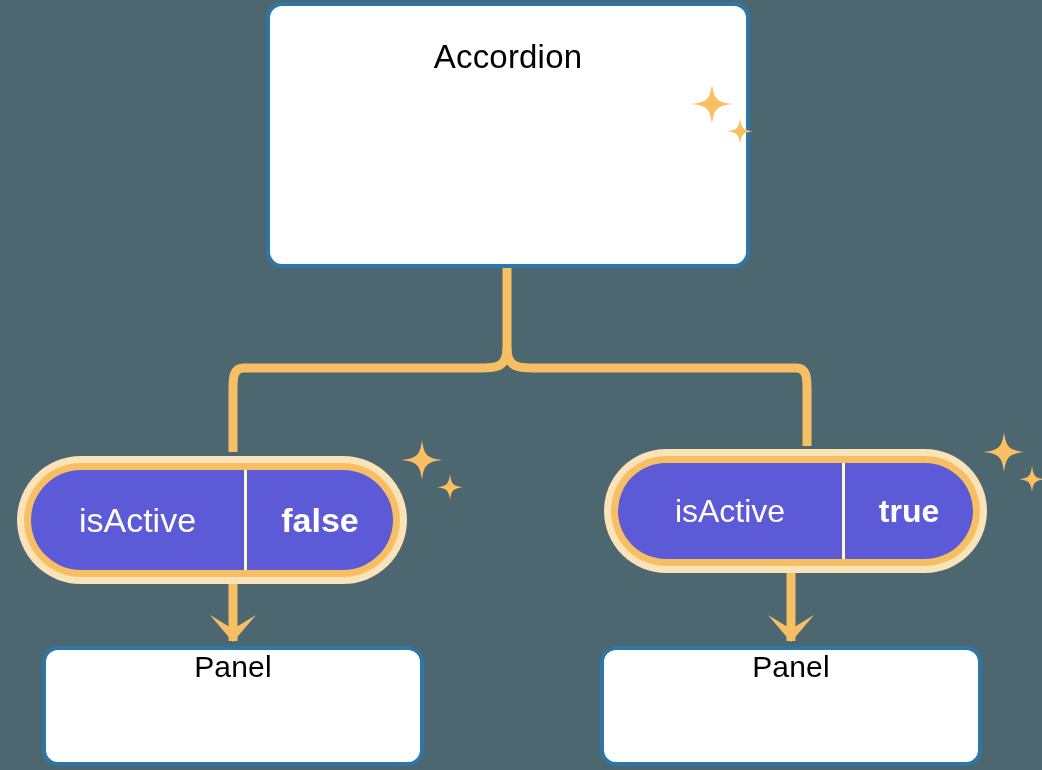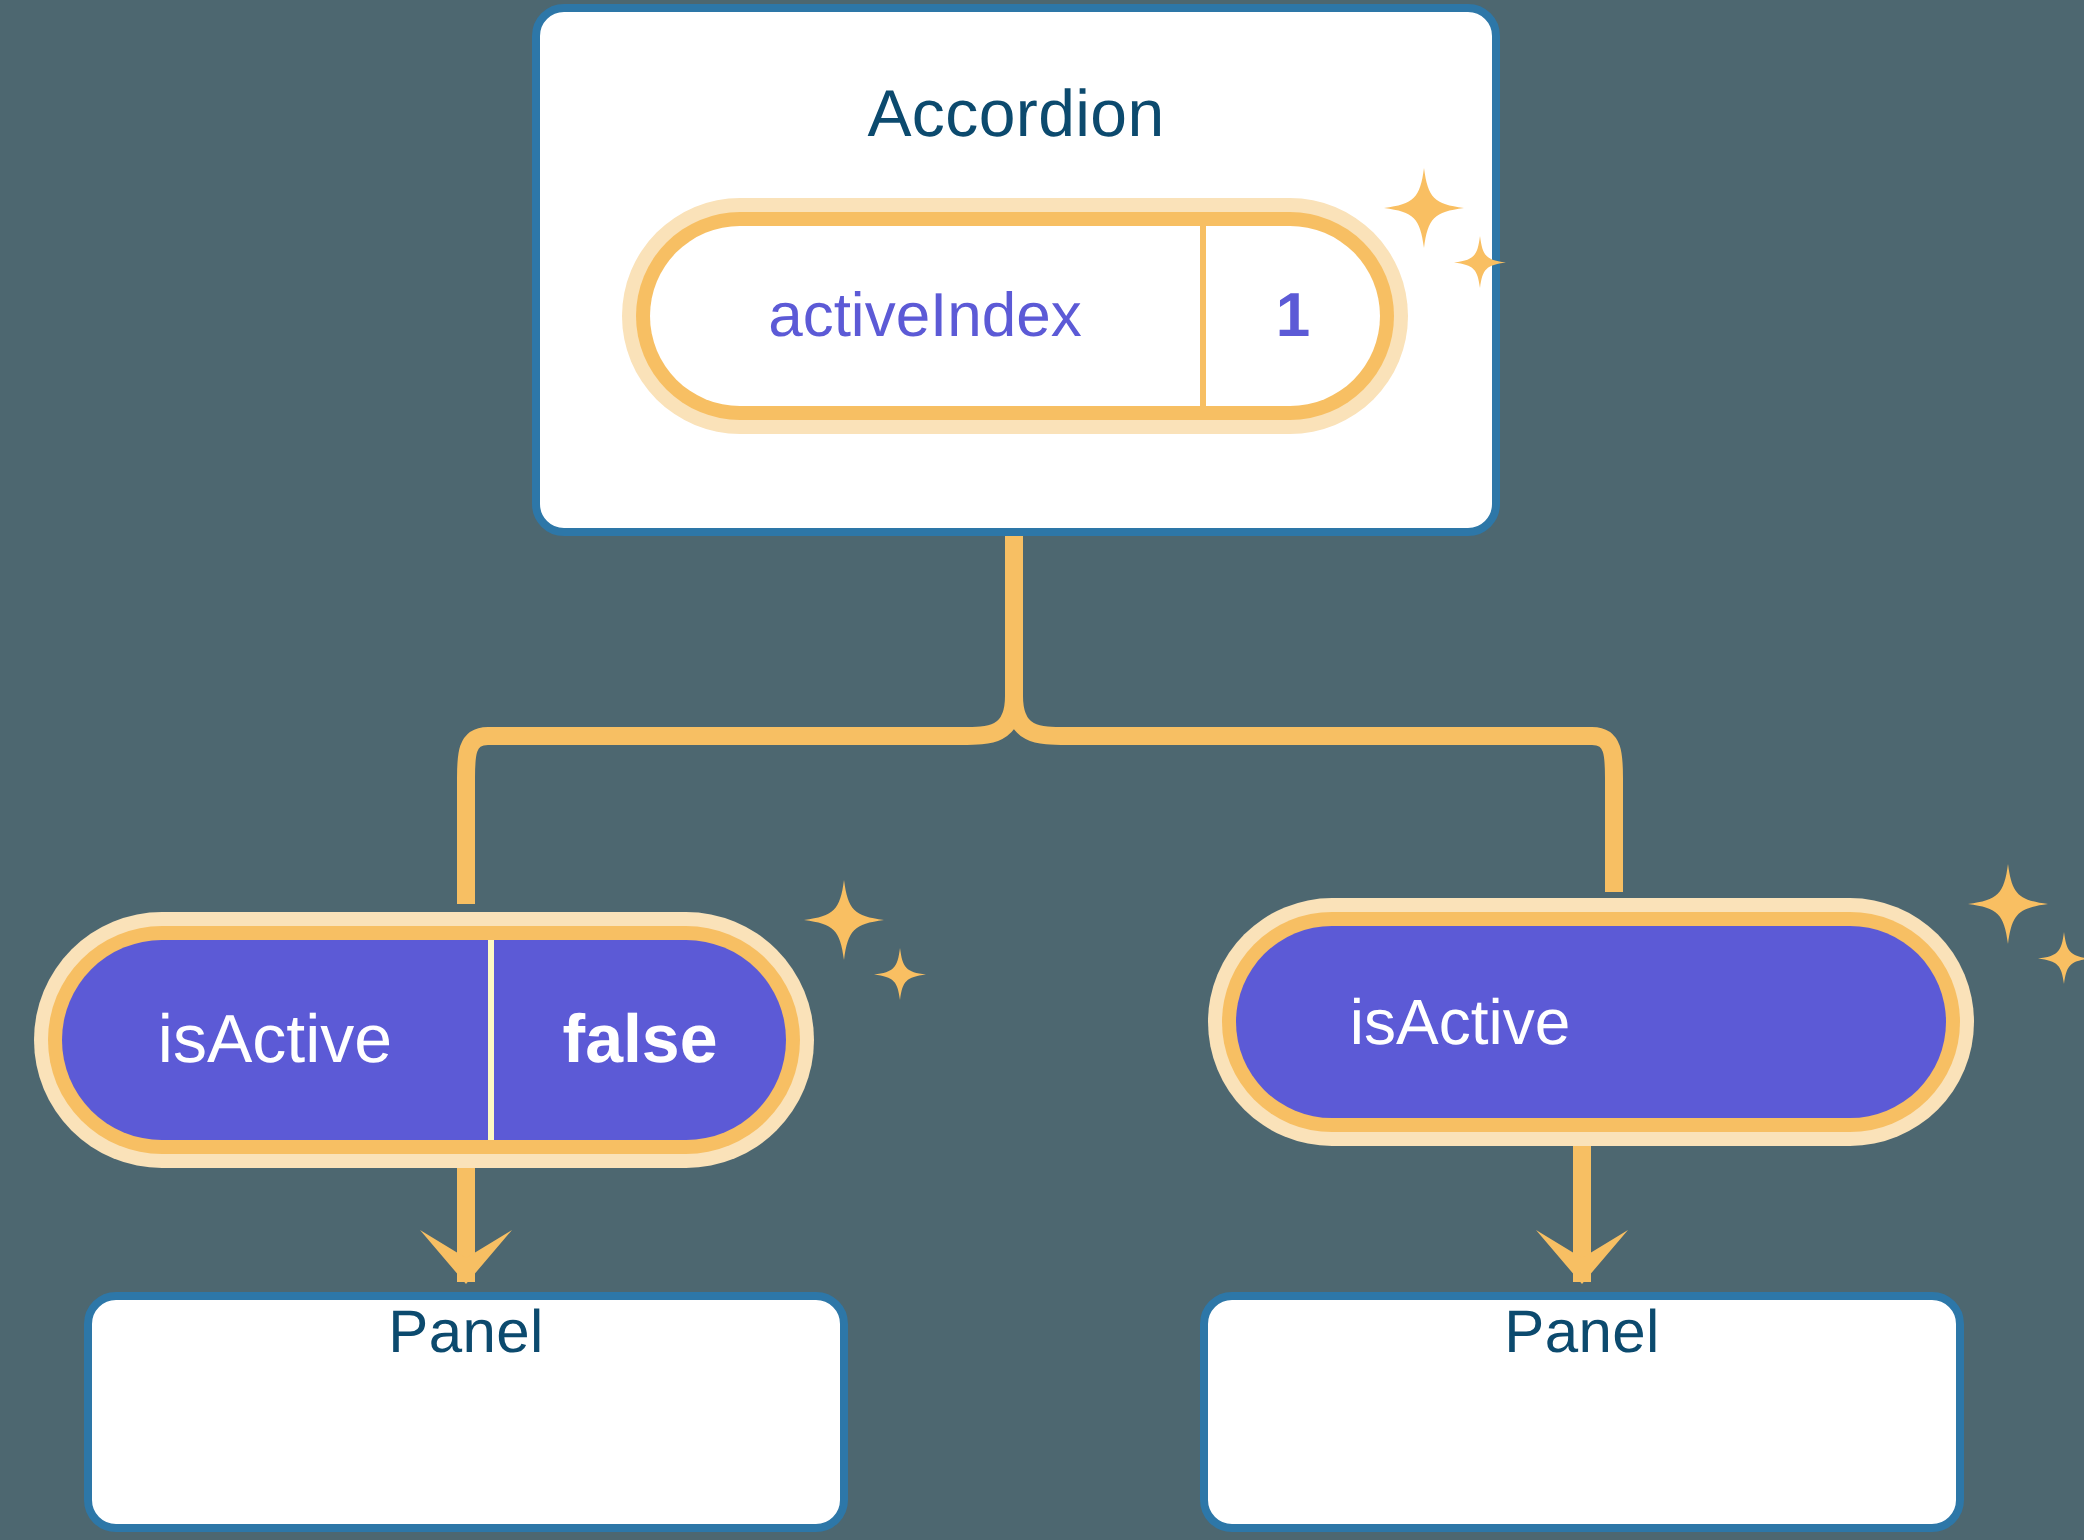--- a/index.html
+++ b/index.html
@@ -33,21 +33,21 @@
   
   .component-card {
     position: absolute;
     box-sizing: border-box;
     background: #ffffff;
     border: 4px solid #2d77a8;
     border-radius: 16px;
     z-index: 3;
   }
   .card-title {
-    color: #0c4a6e;
+    color: #000000;
     font-size: 33px;
     font-weight: 400;
     text-align: center;
     letter-spacing: 0.2px;
     white-space: nowrap;
   }
 
   #accordion-card {
     left: 266px;
     top: 2px;
@@ -175,28 +175,20 @@
     <g>
       <line x1="791" y1="573" x2="791" y2="641" stroke="#f7bf63" stroke-width="9"></line>
       <path d="M768,615 L791,642 L814,615 L791,629 Z" fill="#f7bf63"></path>
     </g>
   </svg>
 
   <div class="component-card" id="accordion-card">
     <div class="card-title">Accordion</div>
   </div>
 
-  <div class="state-pill light" id="pill-activeindex">
-    <div class="ring">
-      <div class="pill-body">
-        <div class="pill-key">activeIndex</div>
-        <div class="pill-val">1</div>
-      </div>
-    </div>
-  </div>
 
   <svg class="sparkle-group" id="sparkles-accordion" width="66" height="72" viewBox="0 0 66 72">
     <path d="M24,0 C26,15 29,18 44,20 C29,22 26,25 24,40 C22,25 19,22 4,20 C19,18 22,15 24,0 Z" fill="#f9bf62"></path>
     <path d="M52,34 C53.3,44 55,46 65,47.3 C55,48.6 53.3,50.6 52,60 C50.7,50.6 49,48.6 39,47.3 C49,46 50.7,44 52,34 Z" fill="#f9bf62"></path>
   </svg>
 
   <div class="state-pill solid" id="pill-isactive-left">
     <div class="ring">
       <div class="pill-body">
         <div class="pill-key">isActive</div>
@@ -211,20 +203,21 @@
   </svg>
 
   <div class="component-card panel-card" id="panel-left">
     <div class="card-title">Panel</div>
   </div>
 
   <div class="state-pill solid" id="pill-isactive-right">
     <div class="ring">
       <div class="pill-body">
         <div class="pill-key">isActive</div>
+        <div class="pill-val">true</div>
       </div>
     </div>
   </div>
 
   <svg class="sparkle-group" id="sparkles-pill-right" width="66" height="72" viewBox="0 0 66 72">
     <path d="M24,0 C26,15 29,18 44,20 C29,22 26,25 24,40 C22,25 19,22 4,20 C19,18 22,15 24,0 Z" fill="#f9bf62"></path>
     <path d="M52,34 C53.3,44 55,46 65,47.3 C55,48.6 53.3,50.6 52,60 C50.7,50.6 49,48.6 39,47.3 C49,46 50.7,44 52,34 Z" fill="#f9bf62"></path>
   </svg>
 
   <div class="component-card panel-card" id="panel-right">

